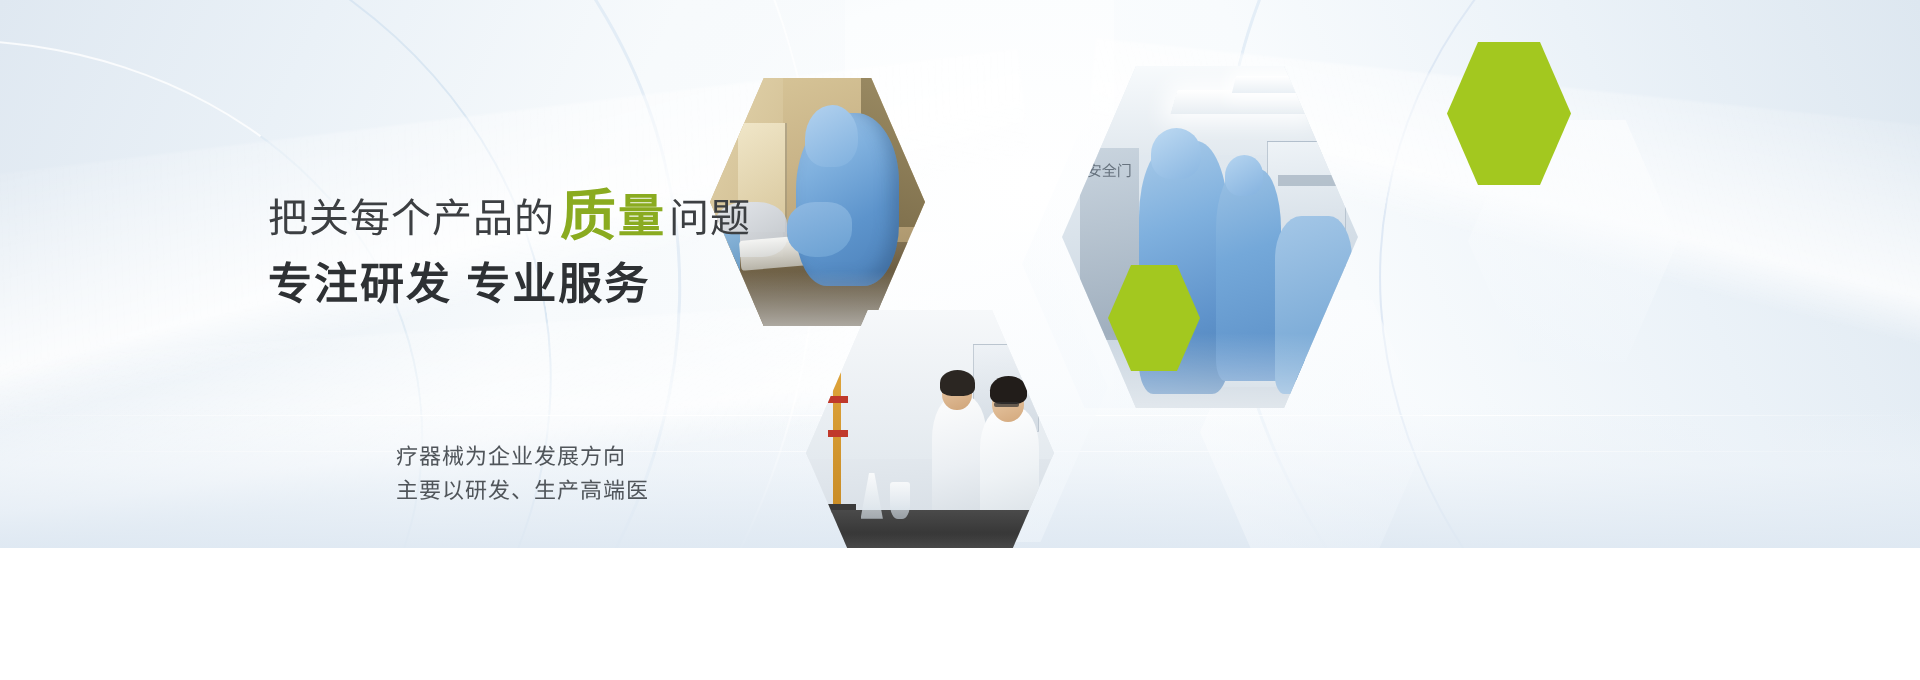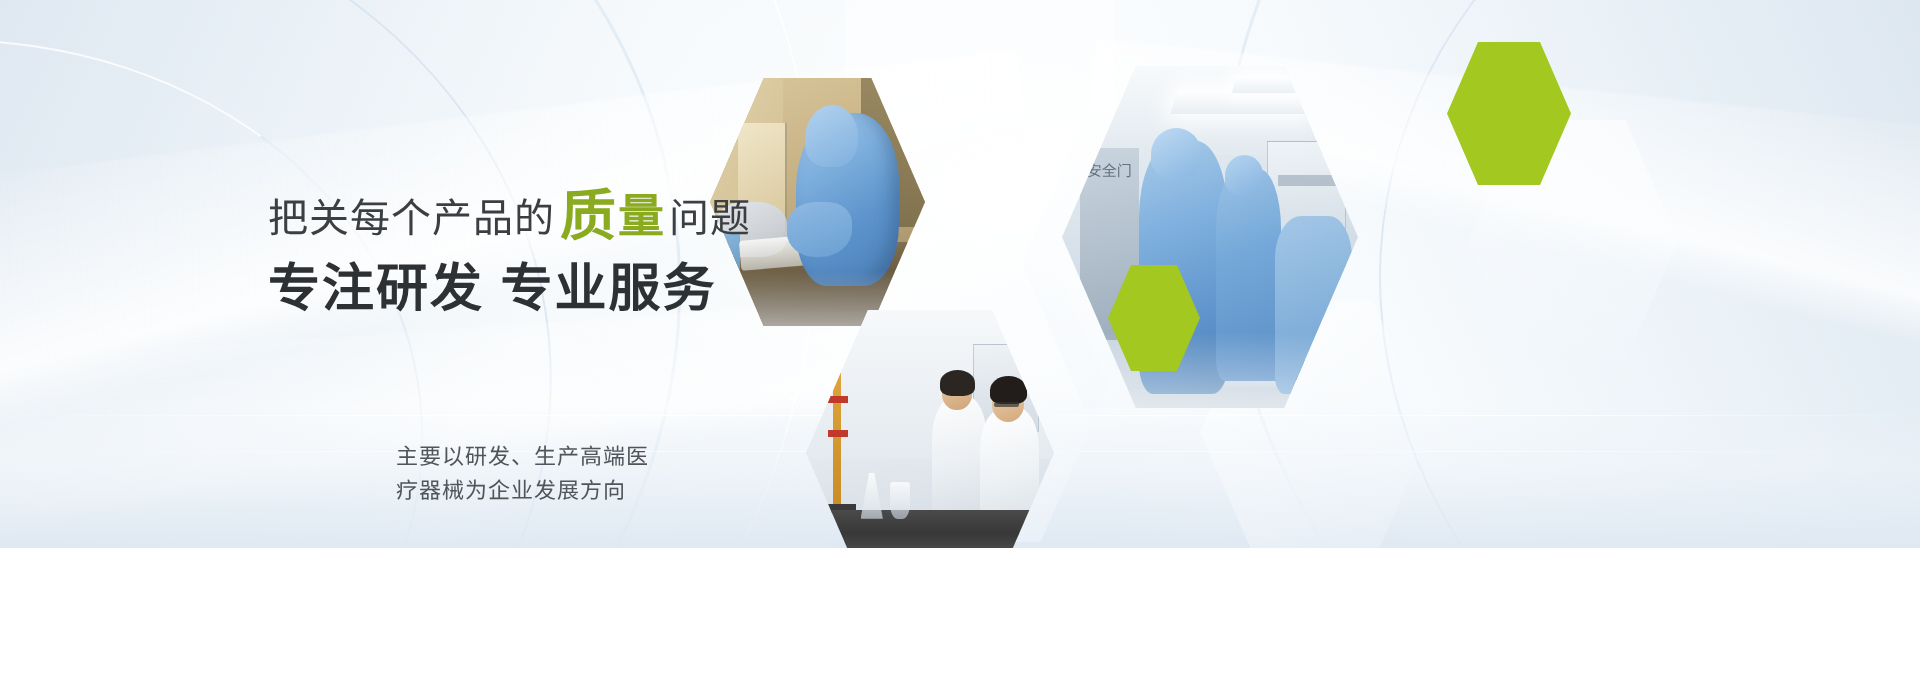--- a/index.html
+++ b/index.html
@@ -475,21 +475,21 @@
   }
   .headline-1 .plain-tail {
     font-size: 40px;
     color: #3c3f42;
     letter-spacing: 1px;
     font-weight: 400;
   }
 
   .headline-2 {
     margin-top: 22px;
-    font-size: 52px;
+    font-size: 44px;
     font-weight: 700;
     color: #2e3134;
     letter-spacing: 2px;
     white-space: nowrap;
     line-height: 1.1;
     font-family: "Liberation Sans", "DejaVu Sans", sans-serif;
   }
 
   .sub-row {
     position: absolute;
@@ -609,18 +609,18 @@
       <span class="accent-a" style="color: rgb(138, 171, 32);">质</span>
       <span class="accent-b" style="color: rgb(138, 171, 32);">量</span>
       <span class="plain-tail">问题</span>
     </div>
     <div class="headline-2">专注研发 专业服务</div>
   </div>
 
   <div class="sub-row">
 
     <div class="sub-text">
+      <div>疗器械为企业发展方向</div>
       <div>主要以研发、生产高端医</div>
-      <div>疗器械为企业发展方向</div>
     </div>
   </div>
 
 </div>
 
 </body></html>

